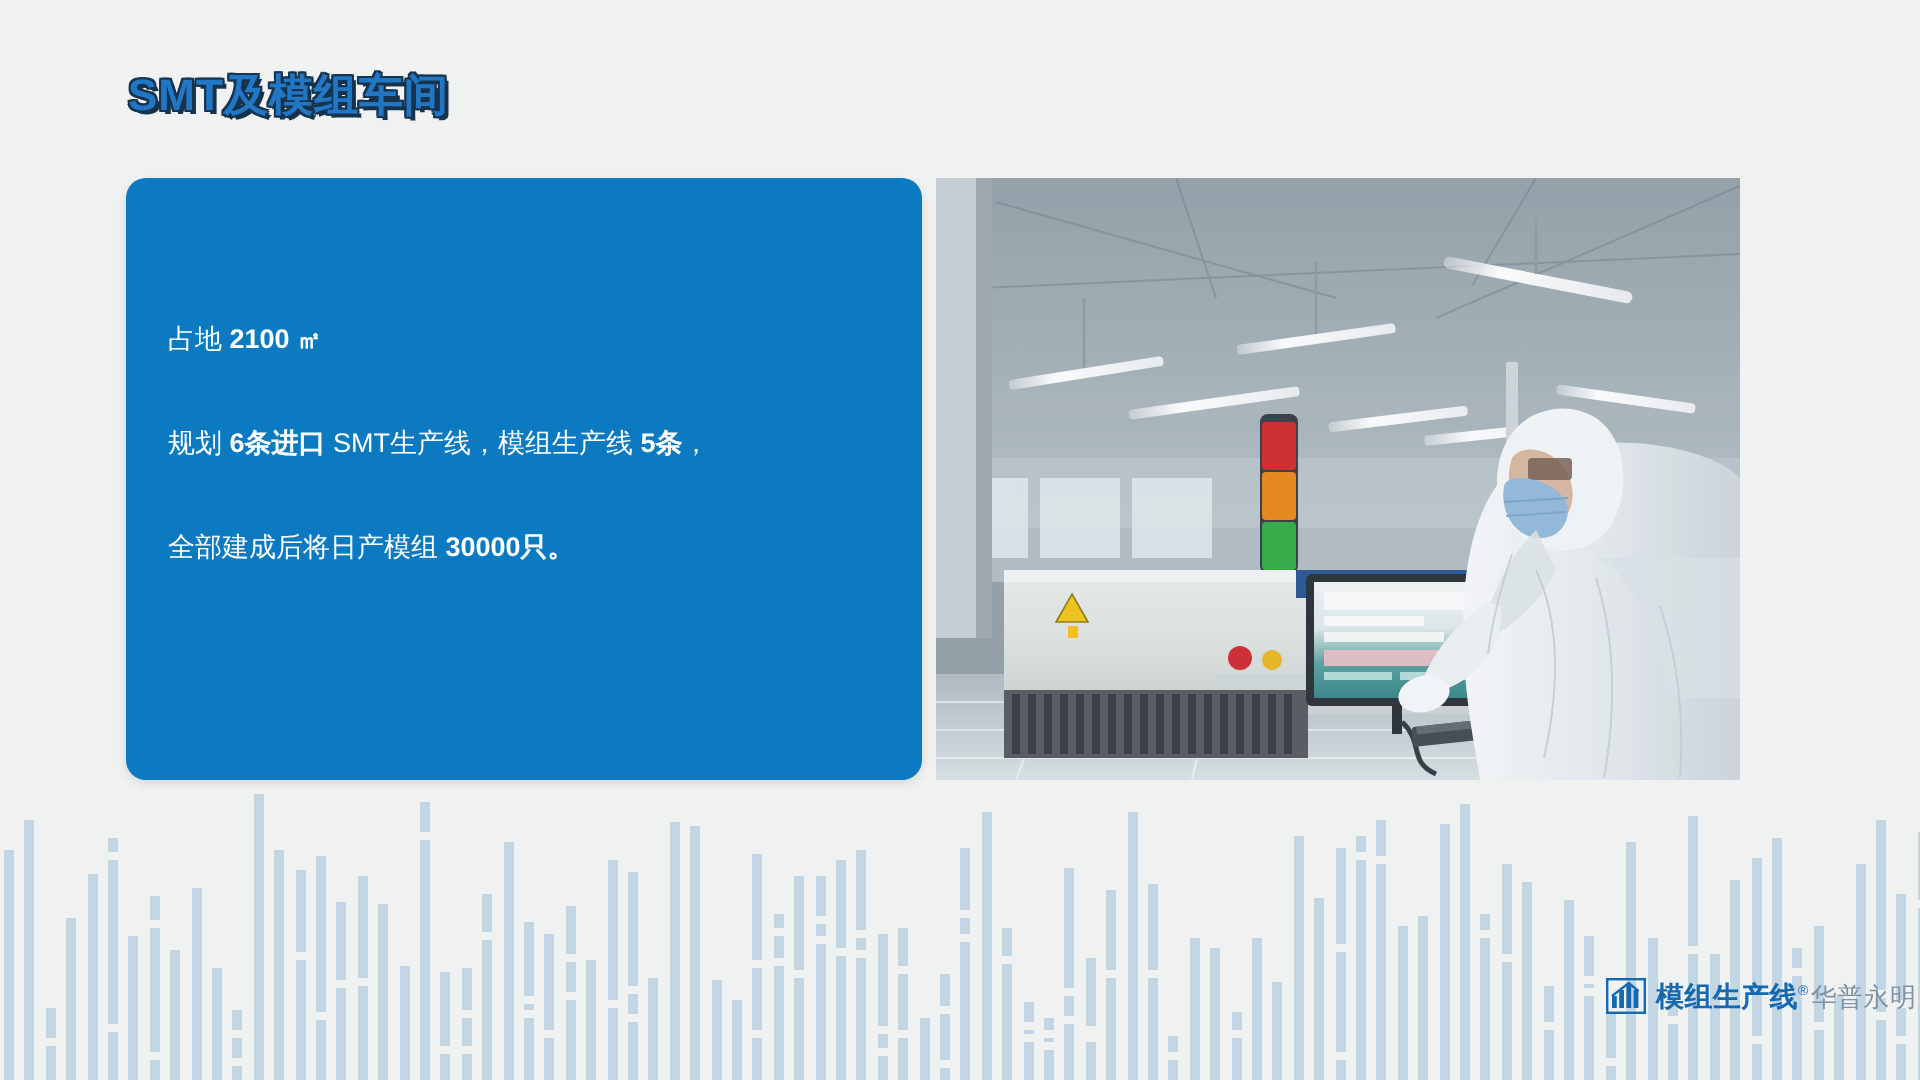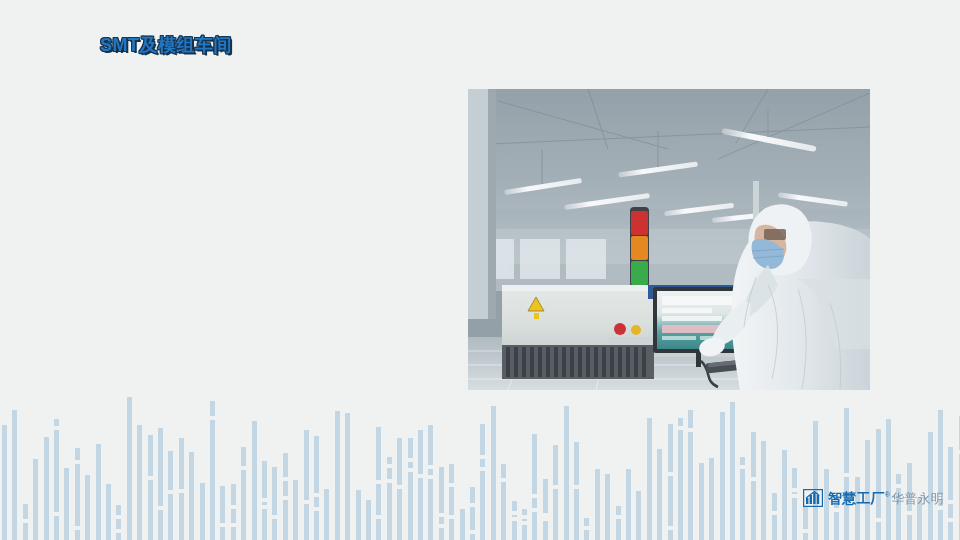--- a/index.html
+++ b/index.html
@@ -40,30 +40,29 @@
     width: 5px;
     height: 4px;
     background: #f0f1f1;
   }
 
   
   #page-title {
     position: absolute;
     left: 64px;
     top: 33px;
-    font-size: 18px;
+    font-size: 22px;
     font-weight: bold;
     letter-spacing: 0.5px;
     color: #2277c4;
     text-shadow:
       -1px 0 #17334d, 0 -1px #17334d, 1px 0 #17334d, 0 1px #17334d,
       -1px -1px #17334d, 1px -1px #17334d, -1px 1px #17334d, 1px 1px #17334d,
       2px 2px 0 #16334c;
     white-space: nowrap;
-    margin-left: 36px;
   }
 
   
   #info-panel {
     position: absolute;
     left: 63px;
     top: 89px;
     width: 398px;
     height: 301px;
     background: #0b7ac0;
@@ -308,20 +307,27 @@
       <div class="notch" style="left: 938px; top: 113px; background: rgb(240, 241, 241);"></div>
       <div class="bar" style="left: 948.4px; height: 92.7px; background: rgb(195, 214, 228);"></div>
       <div class="notch" style="left: 948.4px; top: 124.7px; background: rgb(240, 241, 241);"></div>
       <div class="notch" style="left: 948.4px; top: 106.7px; background: rgb(240, 241, 241);"></div>
       <div class="bar" style="left: 958.8px; height: 124px; background: rgb(195, 214, 228);"></div>
       <div class="notch" style="left: 958.8px; top: 57.2px; background: rgb(240, 241, 241);"></div>
     </div>
 
   <div id="page-title">SMT及模组车间</div>
 
+  <div id="info-panel">
+    <div id="info-lines">
+        <div class="info-line"><span>占地 </span><b>2100 </b><b class="sup-unit">㎡</b></div>
+        <div class="info-line"><span>规划 </span><b>6条进口</b><span> SMT生产线，模组生产线 </span><b>5条</b><span>，</span></div>
+        <div class="info-line"><span>全部建成后将日产模组 </span><b>30000只。</b></div>
+      </div>
+  </div>
 
   <div id="photo">
     <svg width="402" height="301" viewBox="0 0 402 301" xmlns="http://www.w3.org/2000/svg">
       <defs>
         <linearGradient id="ceil" x1="0" y1="0" x2="0" y2="1">
           <stop offset="0%" stop-color="#7f8d96"></stop>
           <stop offset="55%" stop-color="#9aa7ae"></stop>
           <stop offset="100%" stop-color="#b9c4c9"></stop>
         </linearGradient>
         <linearGradient id="wallg" x1="0" y1="0" x2="0" y2="1">
@@ -524,18 +530,18 @@
   <div id="brand-logo">
     <svg id="brand-mark" viewBox="0 0 20 18">
       <rect x="0.5" y="0.5" width="19" height="17" fill="none" stroke="#1569b0" stroke-width="1.4"></rect>
       <rect x="3" y="9" width="2.4" height="6" fill="#1569b0"></rect>
       <rect x="6.6" y="6" width="2.4" height="9" fill="#1569b0"></rect>
       <rect x="10.2" y="3.5" width="2.4" height="11.5" fill="#1569b0"></rect>
       <rect x="13.8" y="6" width="2.4" height="9" fill="#1569b0"></rect>
       <path d="M3 9 L11.4 2.5 L16.2 6.5" fill="none" stroke="#1569b0" stroke-width="1.2"></path>
     </svg>
     <span id="brand-name">
-      <span>智慧工厂</span><span id="brand-reg">®</span>
+      <span>模组生产线</span><span id="brand-reg">®</span>
     </span>
     <span id="brand-sub">华普永明</span>
   </div>
 
 </div>
 
 </body></html>

